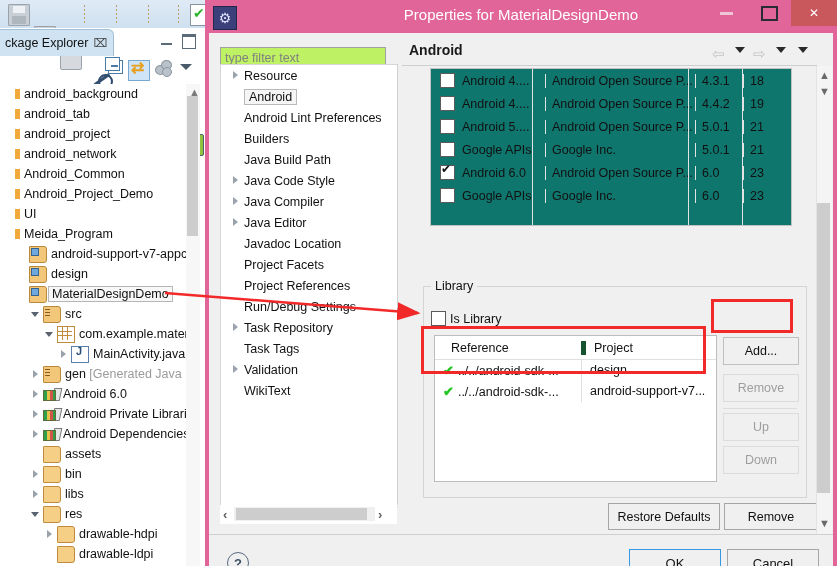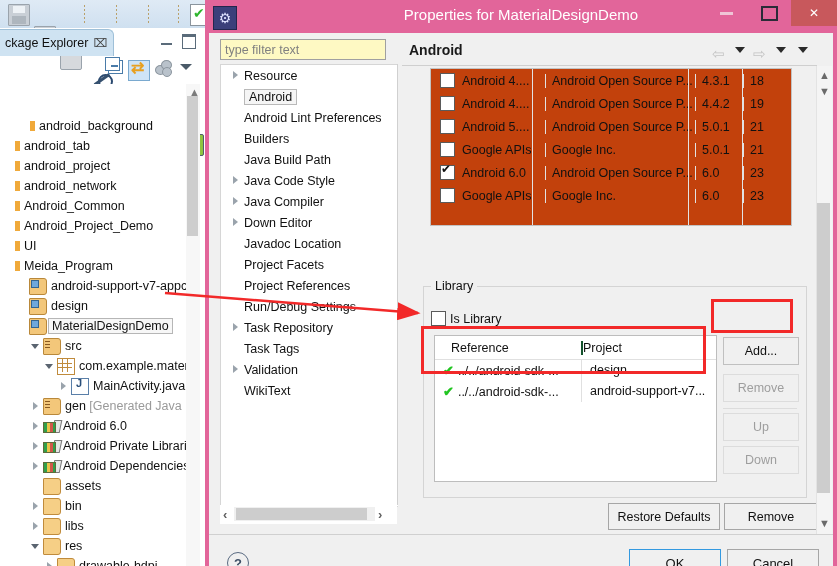--- a/index.html
+++ b/index.html
@@ -90,58 +90,58 @@
   #title-text{position:absolute;left:0;top:6px;width:632px;text-align:center;font-size:15px;color:#ffffff;}
   .wbtn{position:absolute;top:0;width:45px;height:26px;display:flex;align-items:center;justify-content:center;color:#fff;}
   #w-min{right:88px;}
   #w-max{right:45px;}
   #w-close{right:0;width:46px;background:#c8585c;}
   .min-g{width:13px;height:3px;background:#efc4d6;}
   .max-g{width:13px;height:11px;border:2px solid #2b2b38;}
   #dlg-body{position:absolute;left:4px;top:33px;width:624px;height:529px;background:#f0f0f0;}
 
   
-  #filter{position:absolute;left:11px;top:6px;width:166px;height:21px;background:#fef9c3;border:1px solid #a0a0a0;
+  #filter{position:absolute;left:11px;top:14px;width:166px;height:21px;background:#bef264;border:1px solid #a0a0a0;
     font-family:"Liberation Sans",sans-serif;font-size:12.5px;color:#808080;padding:0 4px;box-sizing:border-box;line-height:20px;}
   #dlg-tree{position:absolute;left:11px;top:31px;width:177px;height:441px;background:#fff;border:1px solid #d6d6d6;border-right:none;overflow:hidden;}
   .dtrow{height:21px;display:flex;align-items:center;font-size:12.5px;padding-left:9px;white-space:nowrap;}
   .dtrow .arrow{width:12px;}
   .dsel{border:1px solid #b9b9b9;background:#f5f5f5;padding:0 4px;margin-left:0;}
   #dlg-tree-vline{position:absolute;left:188px;top:31px;width:1px;height:441px;background:#d0d0d0;}
   #dlg-tree-hsb{position:absolute;left:11px;top:472px;width:177px;height:19px;background:#fff;display:flex;align-items:center;}
   #hsb-track{position:absolute;left:25px;top:474px;width:141px;height:14px;background:#f0f0f0;}
   #hsb-thumb{position:absolute;left:27px;top:475px;width:131px;height:12px;background:#cdcdcd;}
   .hsb-arrow{position:absolute;top:474px;color:#606060;font-size:13px;font-weight:bold;}
 
   
   #panel-header{position:absolute;left:193px;top:4px;width:415px;height:28px;background:#f0f0f0;border-bottom:1px solid #cfcfcf;}
   #panel-title{position:absolute;left:7px;top:5px;font-size:14px;font-weight:bold;color:#1a1a1a;}
   .navico{position:absolute;top:8px;color:#c4c4c4;font-size:15px;}
   .navcar{position:absolute;top:10px;width:0;height:0;border-left:5px solid transparent;border-right:5px solid transparent;border-top:6px solid #2a2a2a;}
 
   
-  #tgt-table{position:absolute;left:221px;top:35px;width:360px;height:156px;background:#c2410c;border:1px solid #c2c2c2;overflow:hidden;}
+  #tgt-table{position:absolute;left:221px;top:35px;width:360px;height:156px;background:#0f766e;border:1px solid #c2c2c2;overflow:hidden;}
   .ttrow{height:23px;display:flex;align-items:center;font-size:12.5px;color:#111;}
   .cb{width:13px;height:13px;border:1px solid #5a5a5a;background:#fff;margin:0 7px 0 9px;position:relative;flex:0 0 auto;}
   .cb.on:after{content:"\2714";position:absolute;left:0px;top:-4px;font-size:12px;color:#111;}
   .c-name{width:83px;flex:0 0 auto;}
   .c-vendor{width:150px;flex:0 0 auto;border-left:1px solid #e2e2e2;padding-left:6px;box-sizing:border-box;}
   .c-plat{width:48px;flex:0 0 auto;border-left:1px solid #e2e2e2;padding-left:6px;box-sizing:border-box;}
   .c-api{width:44px;flex:0 0 auto;border-left:1px solid #e2e2e2;padding-left:6px;box-sizing:border-box;}
   .colsep{position:absolute;top:0;width:1px;height:156px;background:#e3e3e3;}
 
   
   #lib-group{position:absolute;left:214px;top:253px;width:382px;height:210px;border:1px solid #d4d4d4;}
   #lib-legend{position:absolute;left:222px;top:246px;background:#f0f0f0;padding:0 4px;font-size:12.5px;color:#111;}
   #islib{position:absolute;left:222px;top:278px;display:flex;align-items:center;font-size:12.5px;}
   #islib .cb{margin:0 4px 0 0;}
   #lib-table{position:absolute;left:225px;top:302px;width:281px;height:145px;background:#fff;border:1px solid #bdbdbd;overflow:hidden;}
   #lib-head{height:23px;display:flex;align-items:center;font-size:12.5px;border-bottom:1px solid #e0e0e0;}
   .lh-ref{width:146px;padding-left:16px;box-sizing:border-box;flex:0 0 auto;}
-  .lh-prj{flex:1;box-sizing:border-box;border-left:2px solid #14532d;}
+  .lh-prj{flex:1;padding-left:8px;box-sizing:border-box;border-left:5px solid #14532d;}
   .lrow{height:21px;display:flex;align-items:center;font-size:12.5px;}
   .lr-ref{width:146px;padding-left:8px;box-sizing:border-box;flex:0 0 auto;display:flex;align-items:center;gap:4px;}
   .lr-prj{flex:1;padding-left:8px;box-sizing:border-box;border-left:1px solid #e0e0e0;height:21px;line-height:21px;}
   .tick{color:#22c522;font-size:13px;font-weight:bold;}
   .sidebtn{position:absolute;left:514px;width:74px;height:26px;background:#f0f0f0;border:1px solid #c0c0c0;
     font-size:12.5px;display:flex;align-items:center;justify-content:center;color:#111;}
   .sidebtn.dis{color:#9e9e9e;border-color:#dcdcdc;}
   #btn-add{top:304px;color:#111;}
   #btn-remove{top:341px;}
   #btn-up{top:413px;}
@@ -215,21 +215,21 @@
         <i style="left:6px;top:0;width:9px;height:8px"></i>
         <i style="left:7px;top:7px;width:8px;height:8px"></i>
       </div>
     </div>
     <div class="pe-btn" style="left:180px;top:6px">
         <div class="viewmenu"></div>
       </div>
   </div>
 
   <div id="tree">
-      <div class="trow" style="padding-left: 17px; margin-top: 32px;">
+      <div class="trow" style="padding-left: 2px;">
         <span class="arrow "></span>
         <span class="sq"></span>
         <span>android_background</span>
       </div>
       <div class="trow" style="padding-left: 2px;">
         <span class="arrow "></span>
         <span class="sq"></span>
         <span>android_tab</span>
       </div>
       <div class="trow" style="padding-left: 2px;">
@@ -390,21 +390,21 @@
         <div class="dtrow">
           <span class="arrow closed"></span>
           <span>Java Code Style</span>
         </div>
         <div class="dtrow">
           <span class="arrow closed"></span>
           <span>Java Compiler</span>
         </div>
         <div class="dtrow">
           <span class="arrow closed"></span>
-          <span>Down Editor</span>
+          <span>Java Editor</span>
         </div>
         <div class="dtrow">
           <span class="arrow "></span>
           <span>Javadoc Location</span>
         </div>
         <div class="dtrow">
           <span class="arrow "></span>
           <span>Project Facets</span>
         </div>
         <div class="dtrow">

